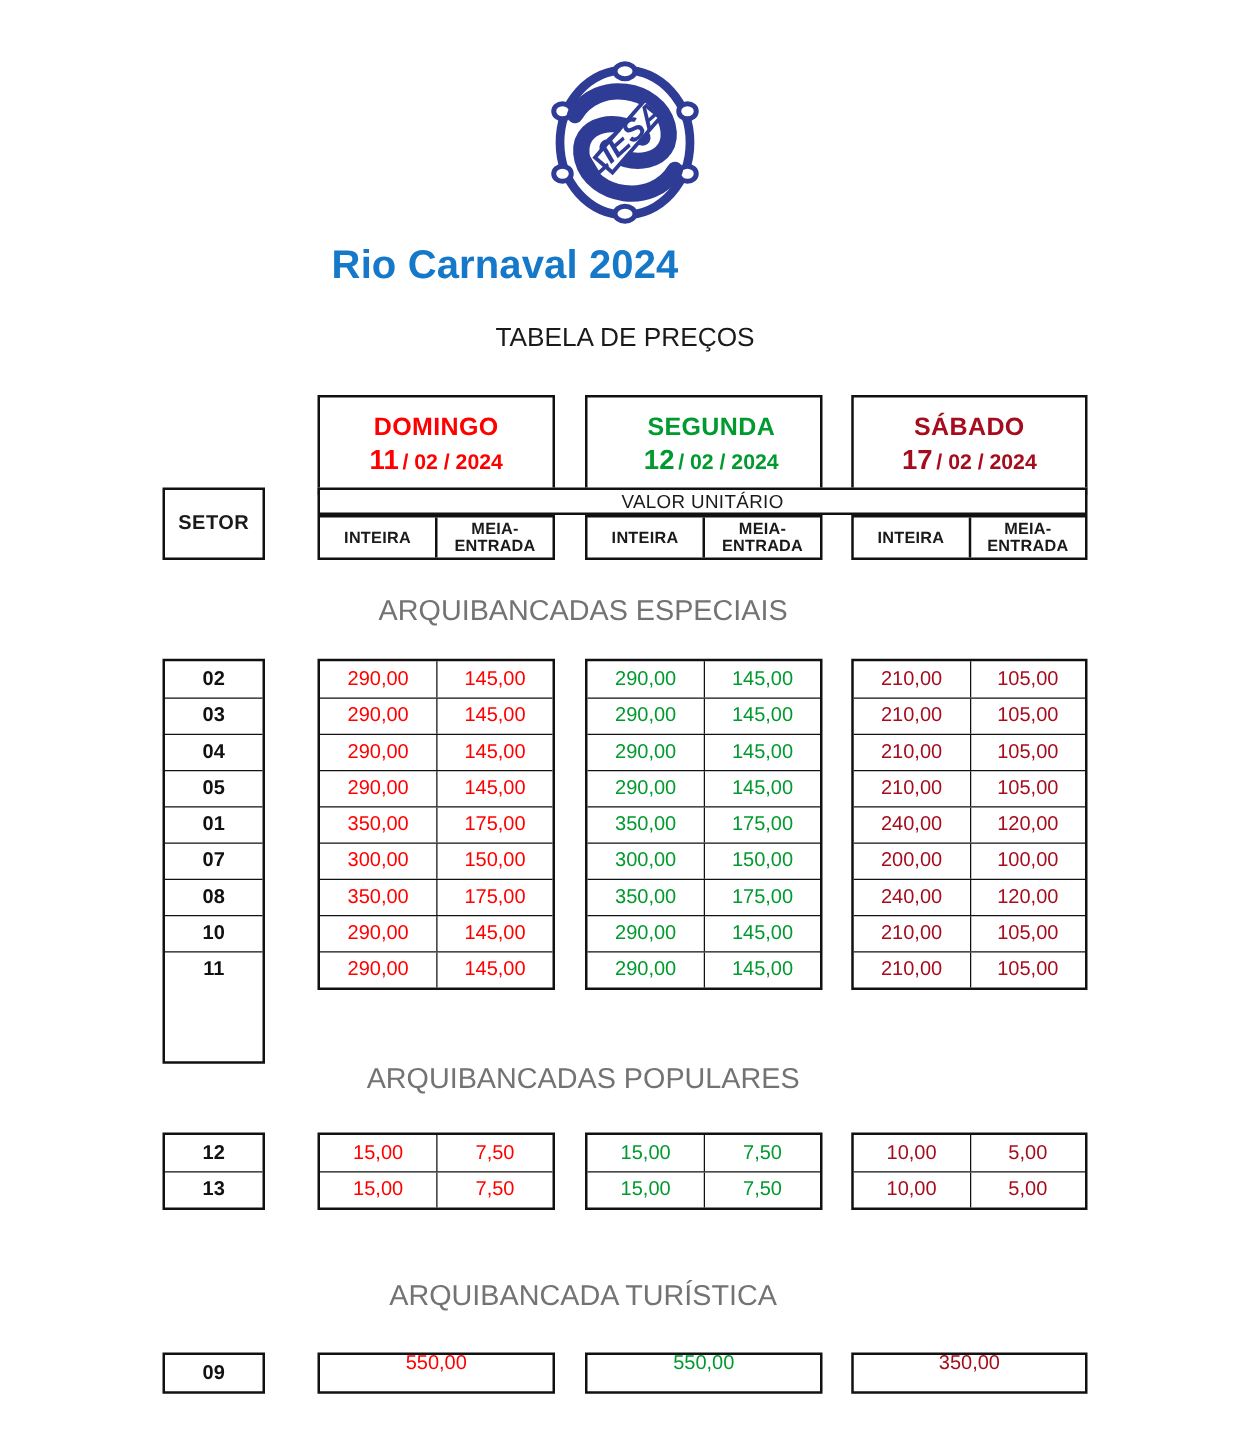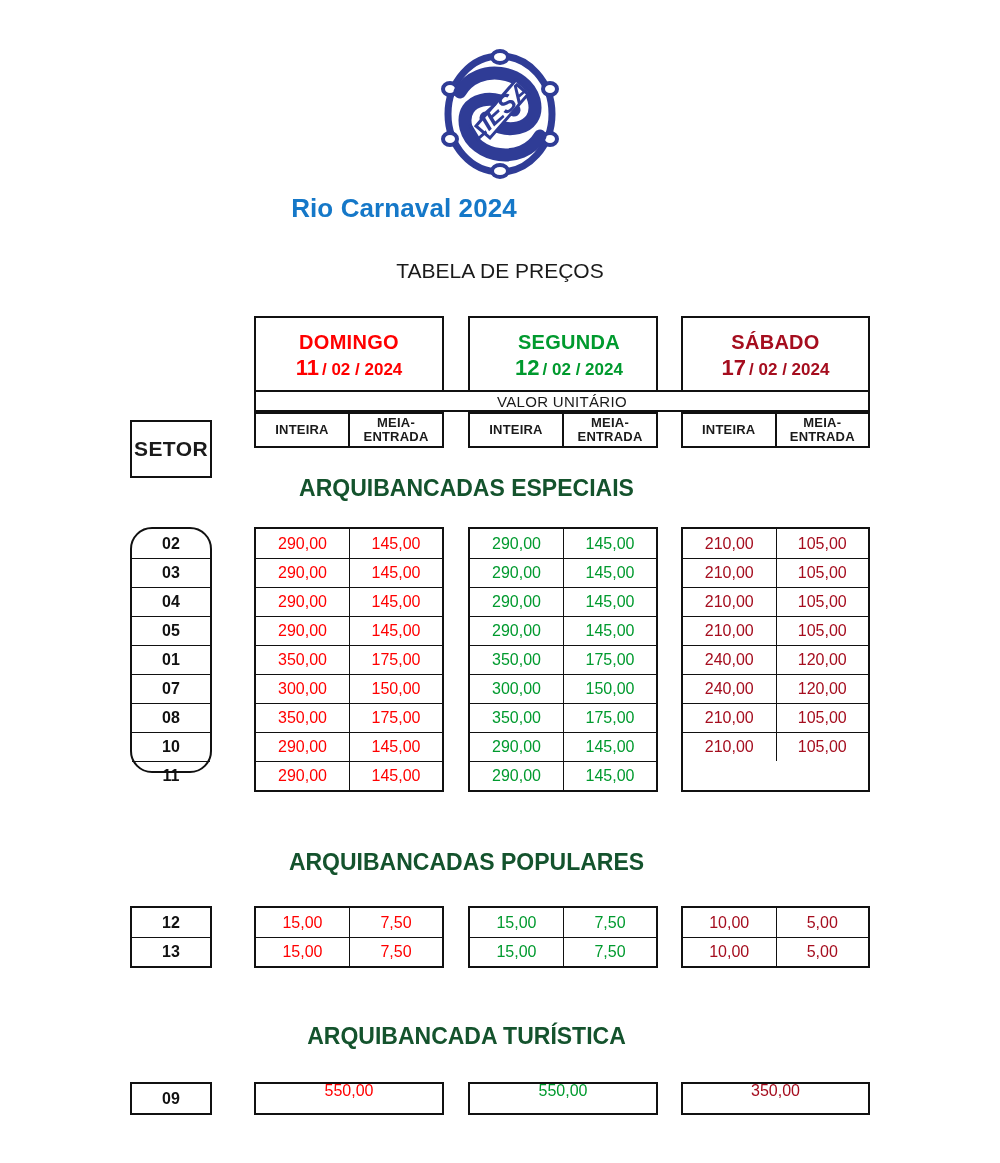--- a/index.html
+++ b/index.html
@@ -30,43 +30,43 @@
   }
   #logo-wrap svg { display: block; }
 
   
   #brand-title {
     position: absolute;
     left: 0;
     top: 193px;
     width: 808px;
     text-align: center;
-    font-size: 26px;
+    font-size: 32px;
     font-weight: bold;
     color: #1578c8;
     letter-spacing: 0.1px;
   }
   #table-title {
     position: absolute;
     left: 0;
     top: 259px;
     width: 1000px;
     text-align: center;
     font-size: 21px;
     font-weight: normal;
     color: #1a1a1a;
   }
   .section-title {
     position: absolute;
     left: 0;
     width: 933px;
     text-align: center;
     font-size: 23px;
-    font-weight: bold;
-    color: #14532d;
+    font-weight: normal;
+    color: #737373;
   }
   #title-especiais { top: 475px; }
   #title-populares { top: 849px; }
   #title-turistica { top: 1023px; }
 
   
   .box {
     position: absolute;
     box-sizing: border-box;
     border: 2px solid #111111;
@@ -101,24 +101,23 @@
 
   
   #setor-box {
     left: 130px;
     top: 390px;
     width: 82px;
     height: 58px;
     display: flex;
     align-items: center;
     justify-content: center;
-    font-size: 21px;
+    font-size: 16px;
     font-weight: bold;
     letter-spacing: 0.4px;
-    margin-top: 30px;
   }
 
   
   #valor-bar {
     left: 254px;
     top: 390px;
     width: 616px;
     height: 22px;
     display: flex;
     align-items: center;
@@ -270,21 +269,21 @@
 <div class="box subhead-group col-2">
   <div class="subhead-cell">INTEIRA</div>
   <div class="subhead-cell">MEIA-ENTRADA</div>
 </div>
 
 <div class="section-title" id="title-especiais">ARQUIBANCADAS ESPECIAIS</div>
 <div class="section-title" id="title-populares">ARQUIBANCADAS POPULARES</div>
 <div class="section-title" id="title-turistica">ARQUIBANCADA TURÍSTICA</div>
 
 <div id="tables-root">
-    <div class="box sector-col" style="top: 527px; height: 246px; border-radius: 22px;">
+    <div class="box sector-col" style="top: 527px; height: 324px;">
       <div class="sector-cell">02</div>
       <div class="sector-cell">03</div>
       <div class="sector-cell">04</div>
       <div class="sector-cell">05</div>
       <div class="sector-cell">01</div>
       <div class="sector-cell">07</div>
       <div class="sector-cell">08</div>
       <div class="sector-cell">10</div>
       <div class="sector-cell">11</div>
     </div>
@@ -379,20 +378,24 @@
       </div>
       <div class="price-row">
         <div class="price-cell">210,00</div>
         <div class="price-cell">105,00</div>
       </div>
       <div class="price-row">
         <div class="price-cell">240,00</div>
         <div class="price-cell">120,00</div>
       </div>
       <div class="price-row">
+        <div class="price-cell">200,00</div>
+        <div class="price-cell">100,00</div>
+      </div>
+      <div class="price-row">
         <div class="price-cell">240,00</div>
         <div class="price-cell">120,00</div>
       </div>
       <div class="price-row">
         <div class="price-cell">210,00</div>
         <div class="price-cell">105,00</div>
       </div>
       <div class="price-row">
         <div class="price-cell">210,00</div>
         <div class="price-cell">105,00</div>

